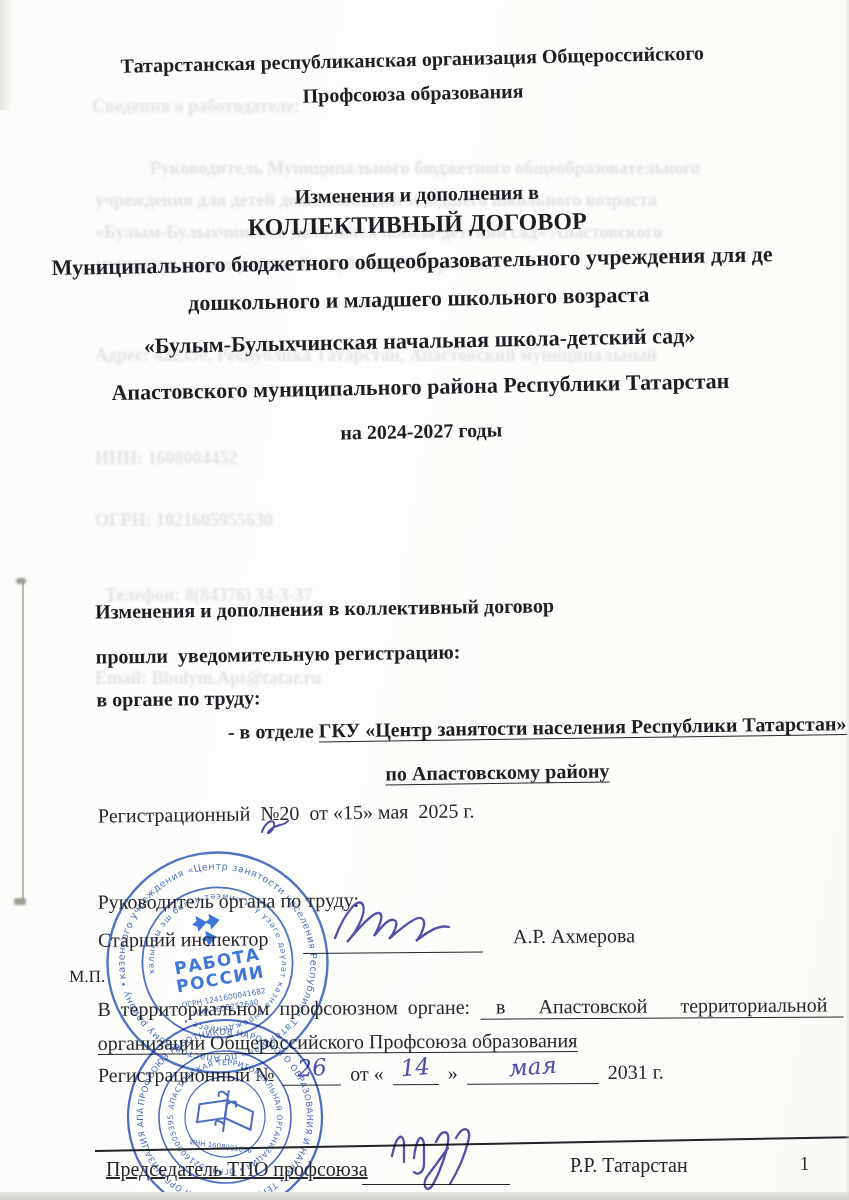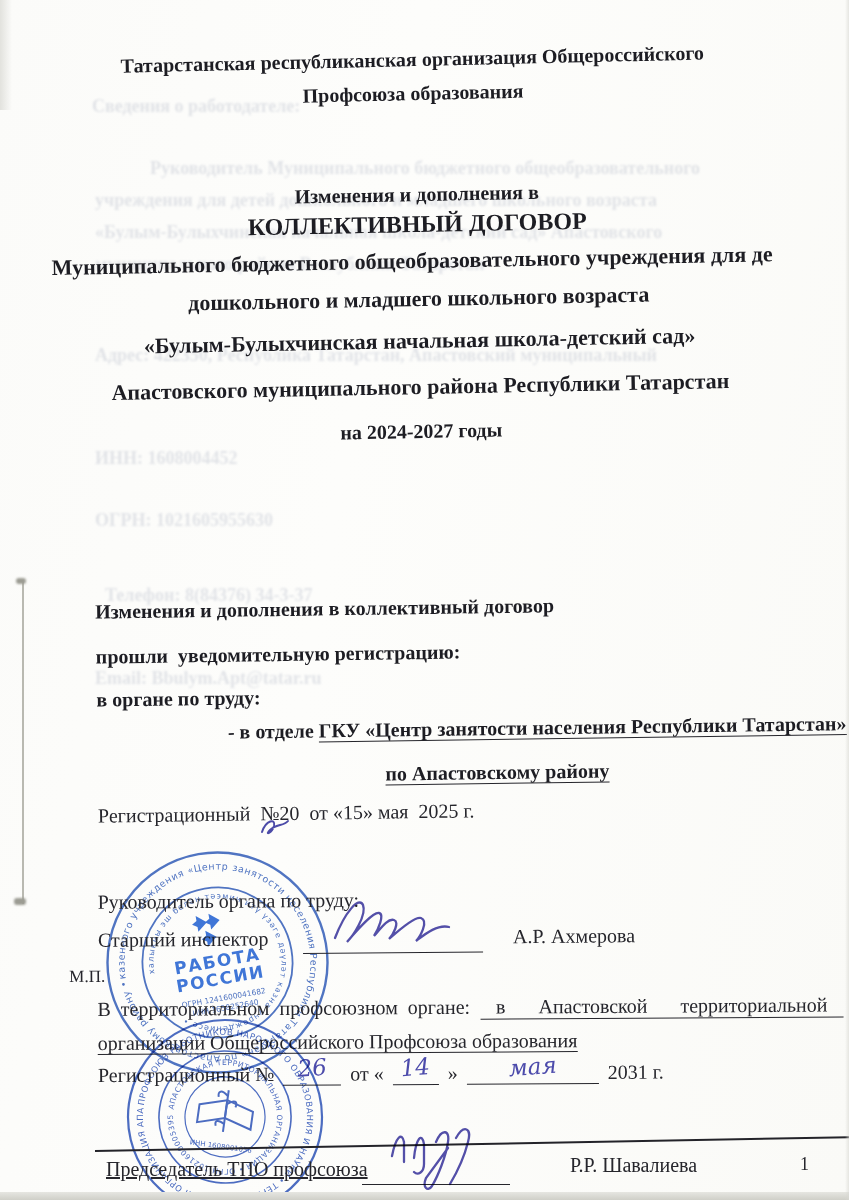--- a/index.html
+++ b/index.html
@@ -147,21 +147,21 @@
         </g>
         <text x="105" y="137" text-anchor="middle" font-size="7">ИНН 1608001056</text>
       </g>
     </svg>
   </div>
 
   <div class="rule" style="left:95px;top:1150px;width:756px;transform:rotate(-1.05deg);"></div>
   <div>
     <div class="line" style="left:106px;top:1158px;text-decoration:underline;">Председатель ТПО профсоюза</div>
     <div class="line" style="left:362px;top:1158px;width:148px;border-bottom:1.8px solid #26262c;height:26px;"></div>
-    <div class="line" style="left:570px;top:1154px;">Р.Р. Шавалиева</div>
+    <div class="line" style="left:570px;top:1154px;">Р.Р. Татарстан</div>
     <div class="line" style="left:800px;top:1154px;font-size:18px;">1</div>
   </div>
 
   <svg class="sig" style="left:378px;top:1112px;" width="110" height="78" viewBox="0 0 110 78">
     <path d="M14,44 C18,24 24,20 26,30 L26,50 M36,46 C38,26 44,20 46,32 L46,52 C46,60 40,64 36,60 M58,30 C64,16 72,18 70,30 C68,44 60,64 54,74 C50,80 44,76 48,66 L70,36 M78,26 C86,12 94,16 90,30 C86,46 78,62 72,72" fill="none" stroke="#5450ac" stroke-width="2.3" stroke-linecap="round"></path>
   </svg>
 
   <div class="edge-artifact" style="left:22px;top:582px;width:2px;height:322px;background:#b9b9b1;filter:blur(.6px);"></div>
   <div class="edge-artifact" style="left:16px;top:578px;width:10px;height:6px;background:#9c9c93;border-radius:3px;filter:blur(.8px);"></div>
   <div class="edge-artifact" style="left:14px;top:898px;width:12px;height:7px;background:#9c9c93;border-radius:3px;filter:blur(.8px);"></div>

